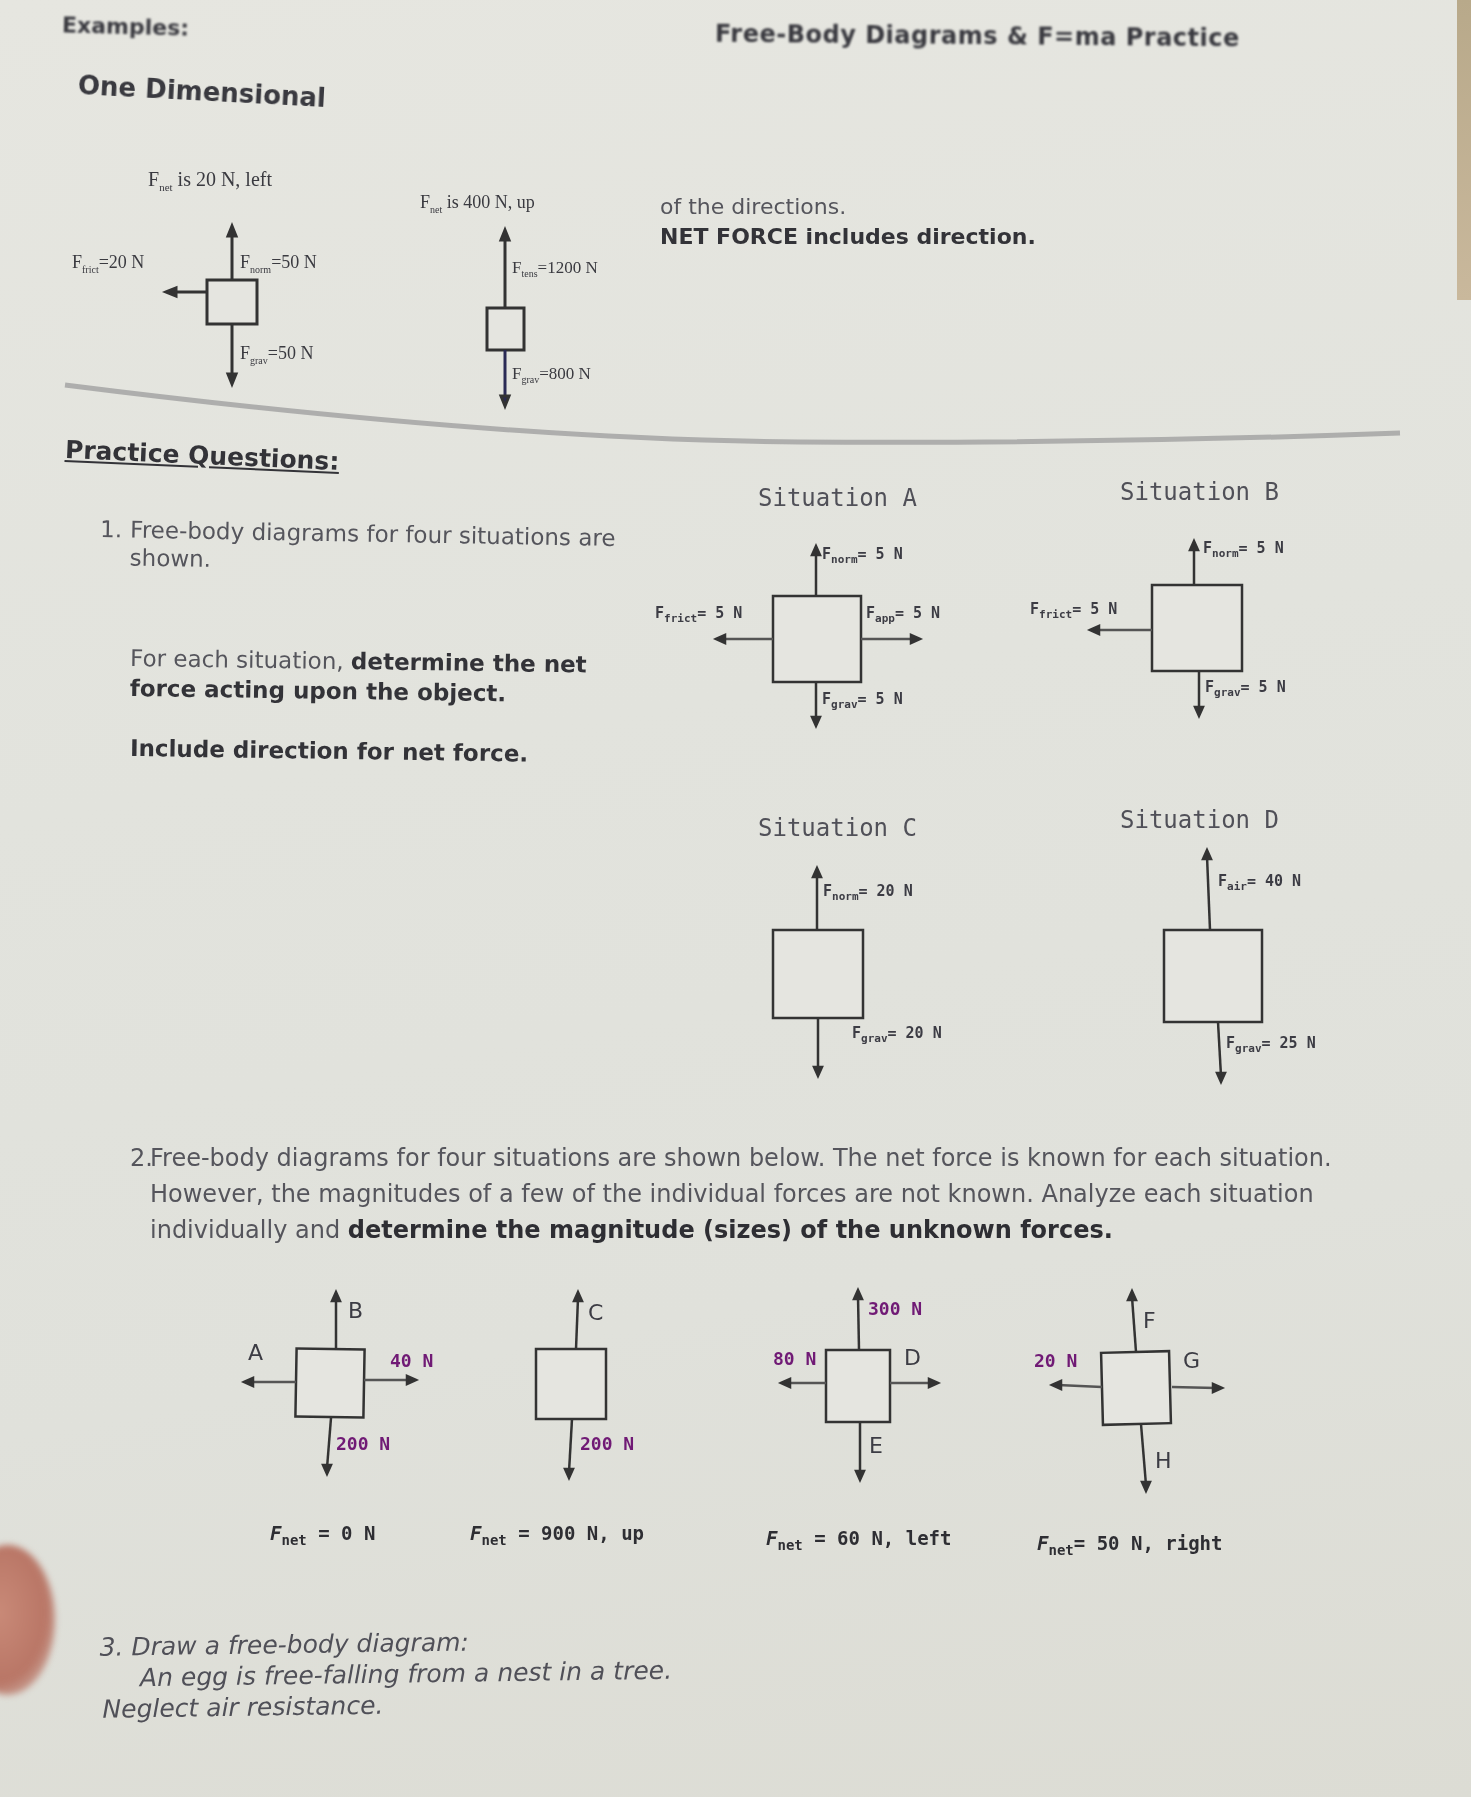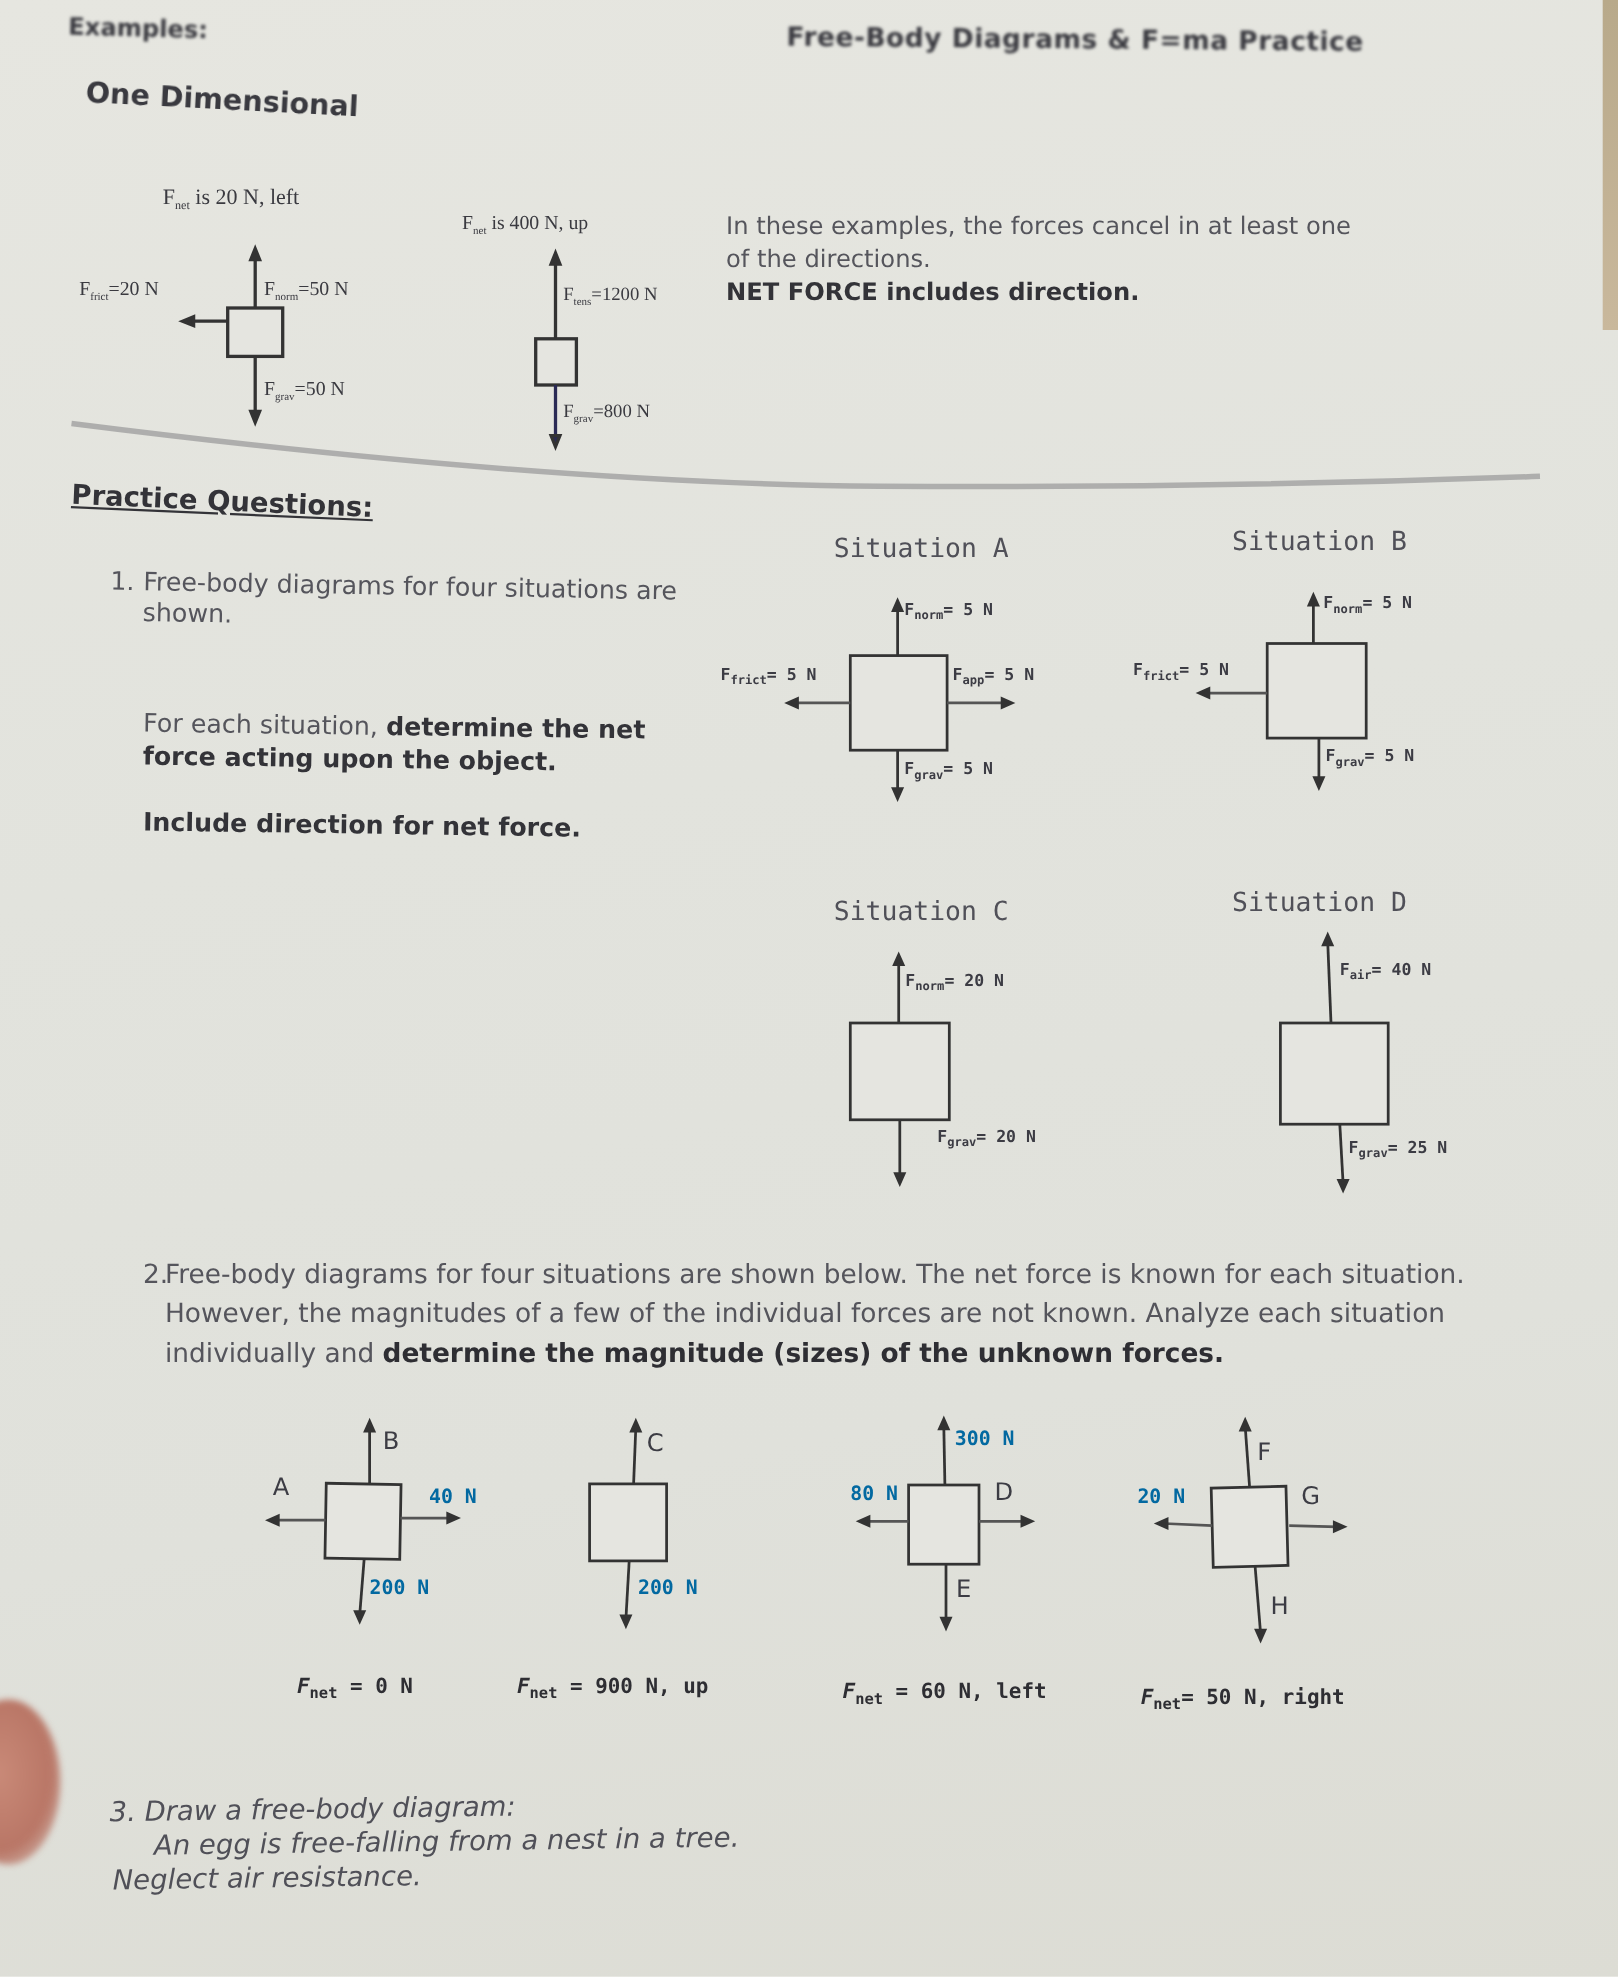--- a/index.html
+++ b/index.html
@@ -40,21 +40,21 @@
   .q1 .num { position: absolute; left: 0; top: 0; }
   .q1 .txt { margin-left: 30px; display: block; }
   .q1-p2 { left: 130px; top: 643px; width: 500px; font-size: 23px; line-height: 30px; color: #55555c; }
   .q1-p3 { left: 130px; top: 735px; font-size: 23px; font-weight: bold; color: #333338; transform: rotate(0.8deg); transform-origin: left; }
   .sit-title { font-family: "DejaVu Sans Mono", monospace; font-size: 24px; color: #505058; }
   .fbd-label { font-family: "DejaVu Sans Mono", monospace; font-weight: bold; font-size: 15px; color: #3c3c44; white-space: nowrap; }
   .fbd-label sub { font-size: 11px; }
   .q2 { left: 150px; top: 1140px; width: 1300px; font-size: 24px; line-height: 36px; color: #55555c; }
   .q2 .bold { font-weight: bold; color: #2e2e33; }
   .q2 .num { position: absolute; left: -20px; top: 0; }
-  .q2-label { font-family: "DejaVu Sans Mono", monospace; font-weight: bold; font-size: 18px; color: #0369a1; white-space: nowrap; }
+  .q2-label { font-family: "DejaVu Sans Mono", monospace; font-weight: bold; font-size: 18px; color: #701a75; white-space: nowrap; }
   .q2-letter { font-family: "DejaVu Sans", sans-serif; font-size: 22px; color: #3c3c44; }
   .fnet { font-family: "DejaVu Sans Mono", monospace; font-weight: bold; font-size: 19px; color: #2e2e33; white-space: nowrap; }
   .fnet sub { font-size: 14px; }
   .fnet i { font-style: italic; }
   .q3 { left: 78px; top: 1632px; font-size: 25px; font-style: italic; line-height: 31px; color: #505058; transform: rotate(-0.8deg); transform-origin: left; }
   .q3 .l1 { margin-left: 22px; }
   .q3 .l2 { margin-left: 62px; }
   .q3 .l3 { margin-left: 24px; }
   svg { position: absolute; overflow: visible; }
 </style>
@@ -106,21 +106,20 @@
   </g>
 </svg>
 <div class="abs serif-note" style="left:512px;top:258px;font-size:17px;">
   <span>F</span><sub style="font-size:10px">tens</sub><span>=1200 N</span>
 </div>
 <div class="abs serif-note" style="left:512px;top:364px;font-size:17px;">
   <span>F</span><sub style="font-size:10px">grav</sub><span>=800 N</span>
 </div>
 
 <div class="abs notes">
-  <div class="n1">In these examples, the forces cancel in at least one</div>
   <div class="n1">of the directions.</div>
   <div class="n2">NET FORCE includes direction.</div>
 </div>
 
 <svg style="left:0;top:0" width="1" height="1">
   <path d="M65,385 Q500,440 800,442 T1400,433" stroke="#a0a0a0" stroke-width="5" fill="none" opacity="0.8"></path>
 </svg>
 
 <div class="abs practice-title">Practice Questions:</div>
 

